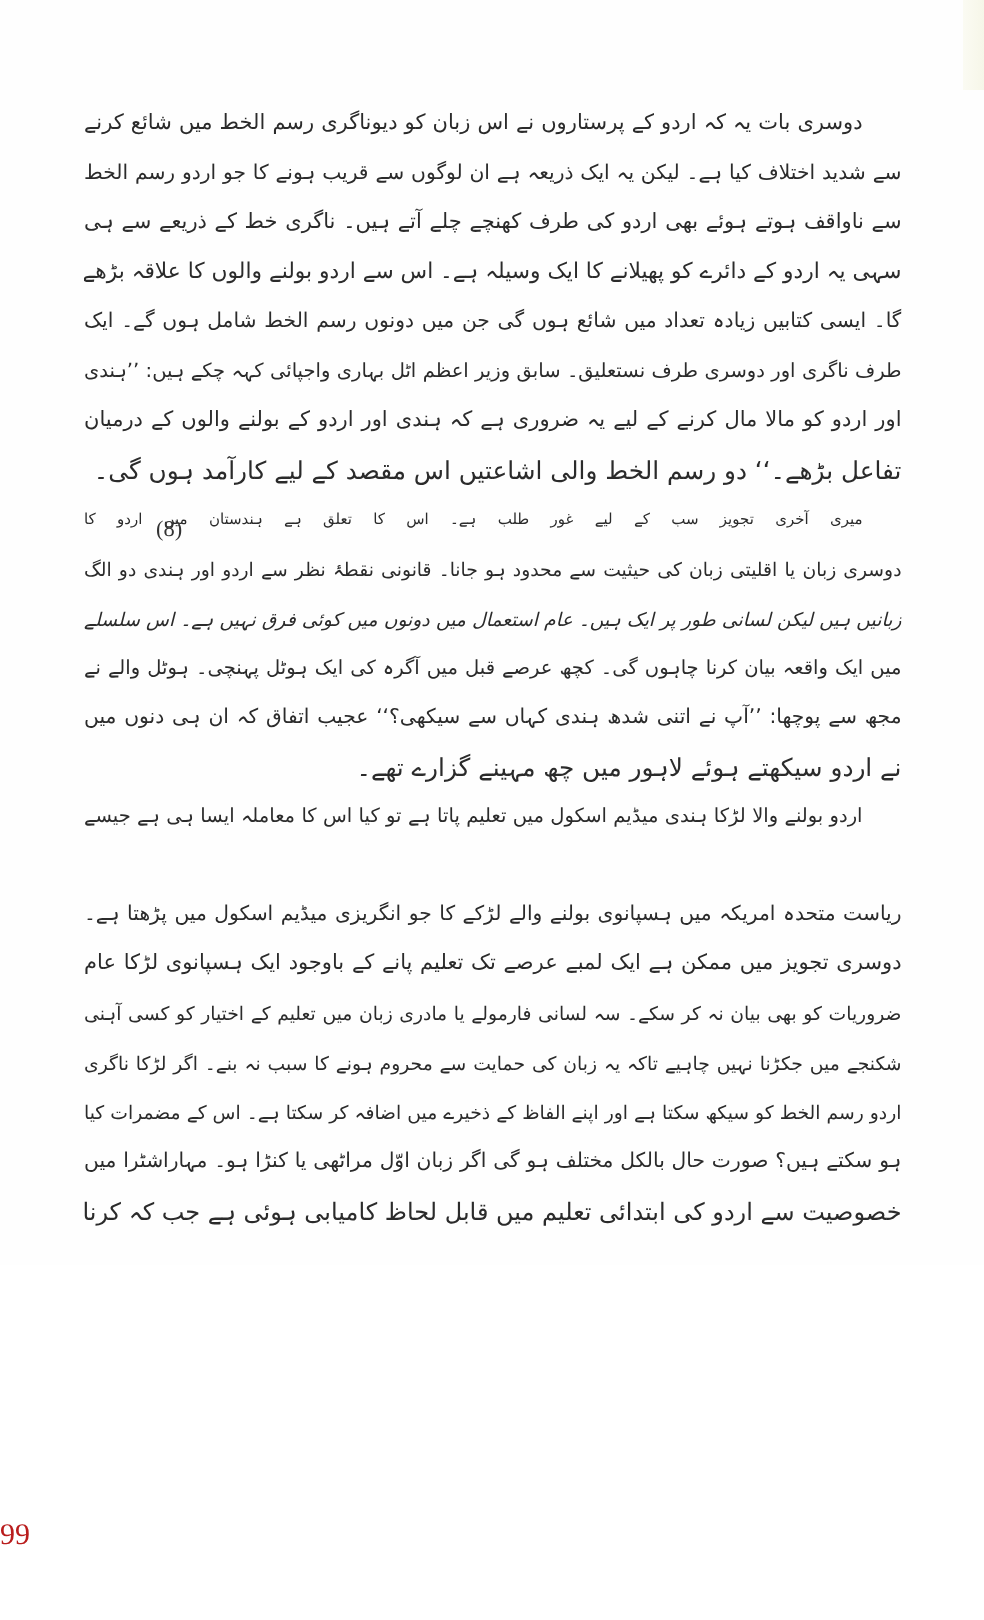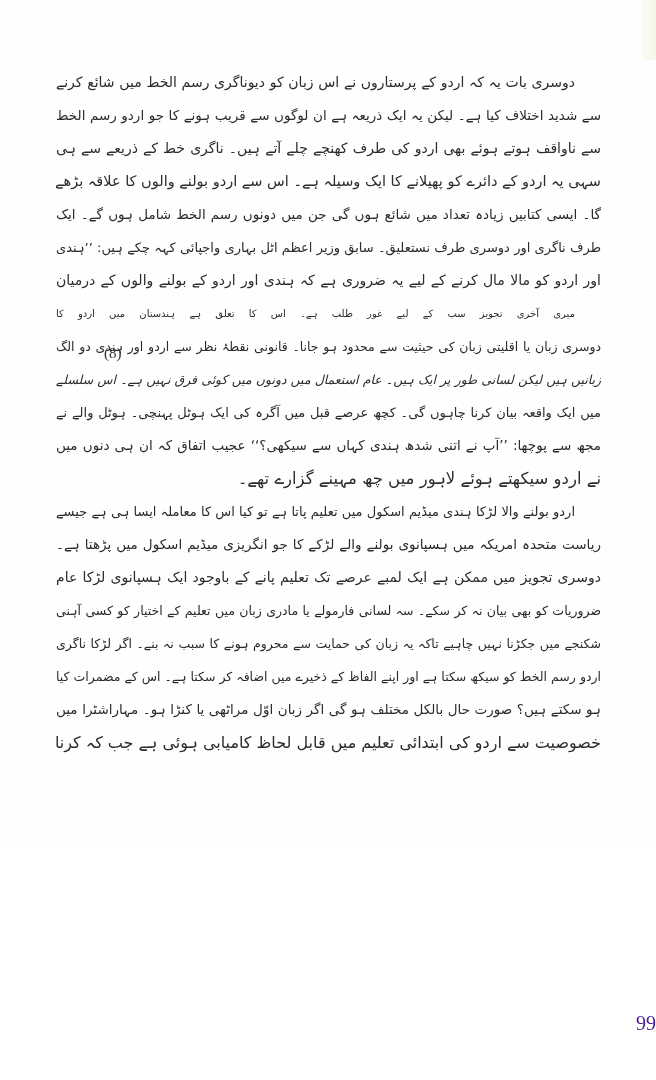--- a/index.html
+++ b/index.html
@@ -28,54 +28,55 @@
     text-align: justify; text-align-last: justify;
     overflow: hidden;
   }
   .line.indent { padding-right: 26px; }
   .line.last { text-align-last: right; }
   .footnote {
     position: absolute; left: 104px; top: 345px;
     font-family: "Liberation Serif", serif; font-size: 15px; color: #333;
   }
   .page-number {
-    position: absolute; left: 0; width: 656px; top: 1012px; text-align: right;
-    font-family: "Liberation Serif", serif; font-size: 20px; color: #4c1d95;
+    position: absolute; left: 0; width: 656px; top: 1012px; text-align: left;
+    font-family: "Liberation Serif", serif; font-size: 20px; color: #b91c1c;
   }
 </style>
 </head>
 <body>
 
 <div class="page">
   <div class="edge"></div>
 
   <div class="text-block">
 
     <div>
       <div class="line indent" style="font-size: 14px;">دوسری بات یہ کہ اردو کے پرستاروں نے اس زبان کو دیوناگری رسم الخط میں شائع کرنے</div>
       <div class="line" style="font-size: 13.5px;">سے شدید اختلاف کیا ہے۔ لیکن یہ ایک ذریعہ ہے ان لوگوں سے قریب ہونے کا جو اردو رسم الخط</div>
       <div class="line" style="font-size: 14px;">سے ناواقف ہوتے ہوئے بھی اردو کی طرف کھنچے چلے آتے ہیں۔ ناگری خط کے ذریعے سے ہی</div>
       <div class="line" style="font-size: 14.5px;">سہی یہ اردو کے دائرے کو پھیلانے کا ایک وسیلہ ہے۔ اس سے اردو بولنے والوں کا علاقہ بڑھے</div>
       <div class="line" style="font-size: 13.5px;">گا۔ ایسی کتابیں زیادہ تعداد میں شائع ہوں گی جن میں دونوں رسم الخط شامل ہوں گے۔ ایک</div>
       <div class="line" style="font-size: 13px;">طرف ناگری اور دوسری طرف نستعلیق۔ سابق وزیر اعظم اٹل بہاری واجپائی کہہ چکے ہیں: ’’ہندی</div>
       <div class="line" style="font-size: 14px;">اور اردو کو مالا مال کرنے کے لیے یہ ضروری ہے کہ ہندی اور اردو کے بولنے والوں کے درمیان</div>
+      <div class="line last">تفاعل بڑھے۔‘‘ دو رسم الخط والی اشاعتیں اس مقصد کے لیے کارآمد ہوں گی۔</div>
     </div>
 
     <div class="para-gap">
       <div class="line indent" style="font-size: 10px;">میری آخری تجویز سب کے لیے غور طلب ہے۔ اس کا تعلق ہے ہندستان میں اردو کا</div>
       <div class="line" style="font-size: 12.5px;">دوسری زبان یا اقلیتی زبان کی حیثیت سے محدود ہو جانا۔ قانونی نقطۂ نظر سے اردو اور ہندی دو الگ</div>
       <div class="line" style="font-size: 12.5px; font-style: italic;">زبانیں ہیں لیکن لسانی طور پر ایک ہیں۔ عام استعمال میں دونوں میں کوئی فرق نہیں ہے۔ اس سلسلے</div>
       <div class="line" style="font-size: 13px;">میں ایک واقعہ بیان کرنا چاہوں گی۔ کچھ عرصے قبل میں آگرہ کی ایک ہوٹل پہنچی۔ ہوٹل والے نے</div>
       <div class="line" style="font-size: 13.5px;">مجھ سے پوچھا: ’’آپ نے اتنی شدھ ہندی کہاں سے سیکھی؟‘‘ عجیب اتفاق کہ ان ہی دنوں میں</div>
       <div class="line last">نے اردو سیکھتے ہوئے لاہور میں چھ مہینے گزارے تھے۔</div>
     </div>
 
     <div class="para-gap">
       <div class="line indent" style="font-size: 13px;">اردو بولنے والا لڑکا ہندی میڈیم اسکول میں تعلیم پاتا ہے تو کیا اس کا معاملہ ایسا ہی ہے جیسے</div>
-      <div class="line" style="font-size: 13.5px;">ریاست متحدہ امریکہ میں ہسپانوی بولنے والے لڑکے کا جو انگریزی میڈیم اسکول میں پڑھتا ہے۔</div>
+      <div class="line" style="font-size: 13.5px; margin-top: 32px;">ریاست متحدہ امریکہ میں ہسپانوی بولنے والے لڑکے کا جو انگریزی میڈیم اسکول میں پڑھتا ہے۔</div>
       <div class="line" style="font-size: 14px;">دوسری تجویز میں ممکن ہے ایک لمبے عرصے تک تعلیم پانے کے باوجود ایک ہسپانوی لڑکا عام</div>
       <div class="line" style="font-size: 12.5px;">ضروریات کو بھی بیان نہ کر سکے۔ سہ لسانی فارمولے یا مادری زبان میں تعلیم کے اختیار کو کسی آہنی</div>
       <div class="line" style="font-size: 12.5px;">شکنجے میں جکڑنا نہیں چاہیے تاکہ یہ زبان کی حمایت سے محروم ہونے کا سبب نہ بنے۔ اگر لڑکا ناگری</div>
       <div class="line" style="font-size: 12.5px;">اردو رسم الخط کو سیکھ سکتا ہے اور اپنے الفاظ کے ذخیرے میں اضافہ کر سکتا ہے۔ اس کے مضمرات کیا</div>
       <div class="line" style="font-size: 13.5px;">ہو سکتے ہیں؟ صورت حال بالکل مختلف ہو گی اگر زبان اوّل مراٹھی یا کنڑا ہو۔ مہاراشٹرا میں</div>
       <div class="line" style="font-size: 16px;">خصوصیت سے اردو کی ابتدائی تعلیم میں قابل لحاظ کامیابی ہوئی ہے جب کہ کرناٹک میں اردو</div>
     </div>
   </div>
 
   <div class="footnote">(8)</div>

